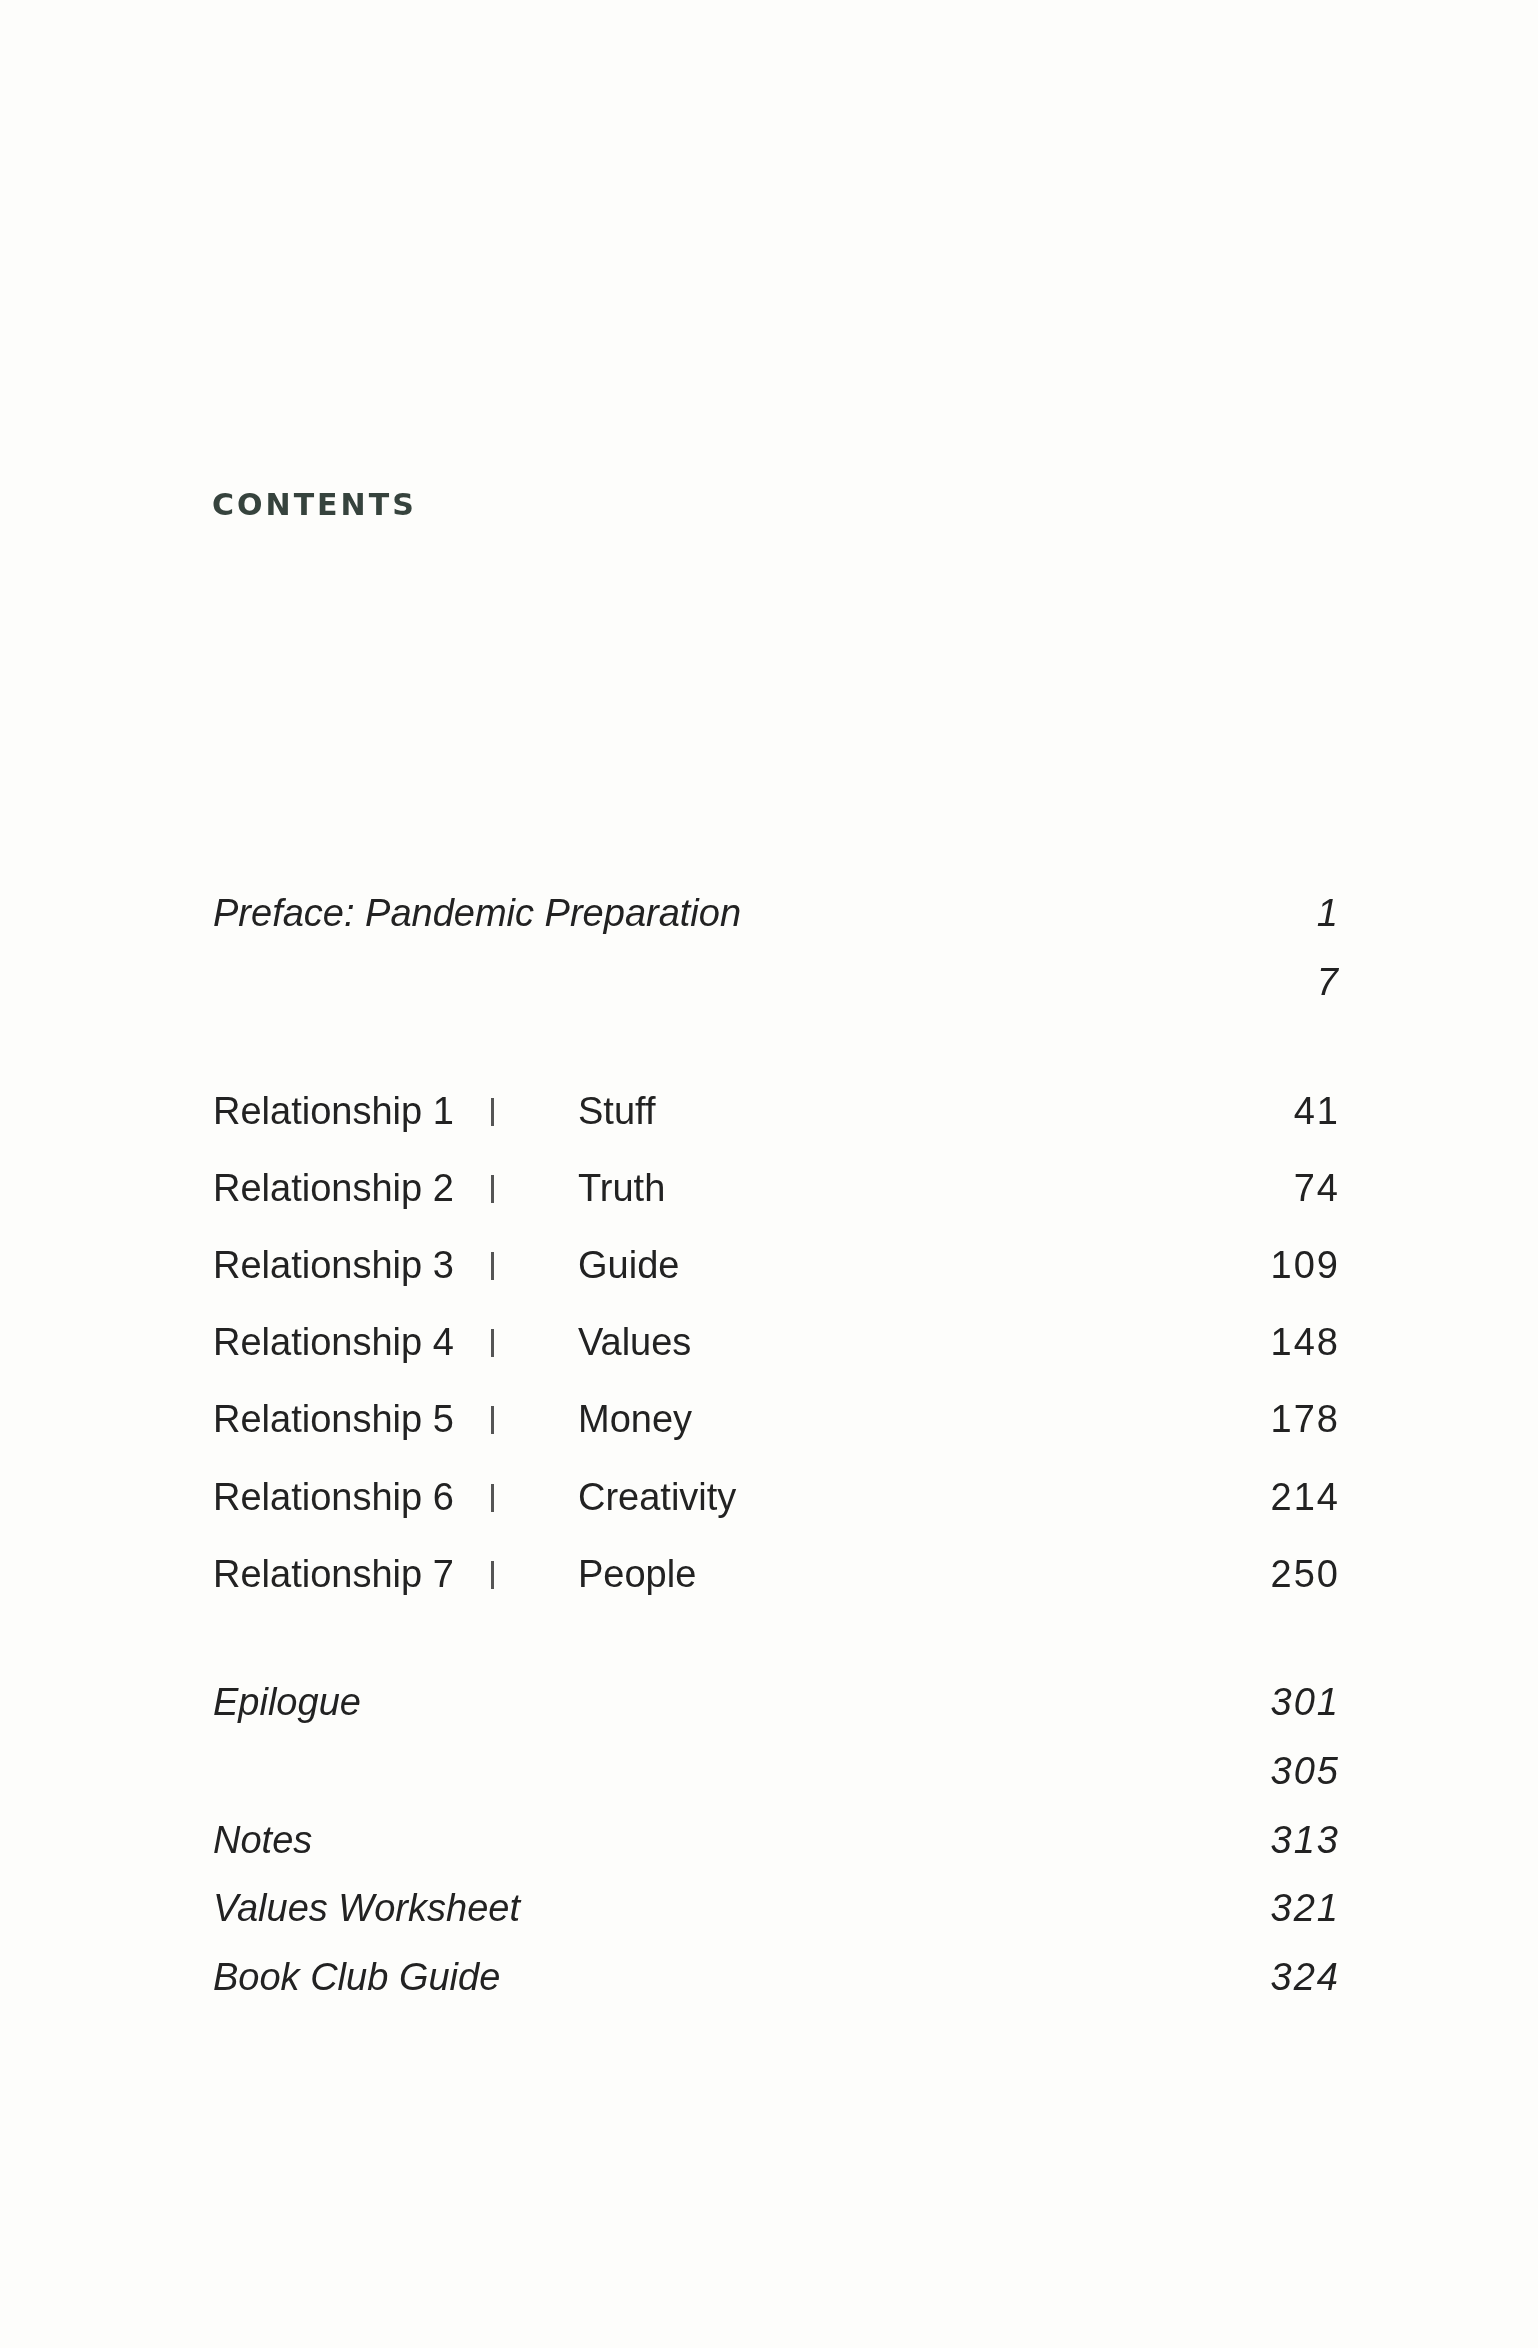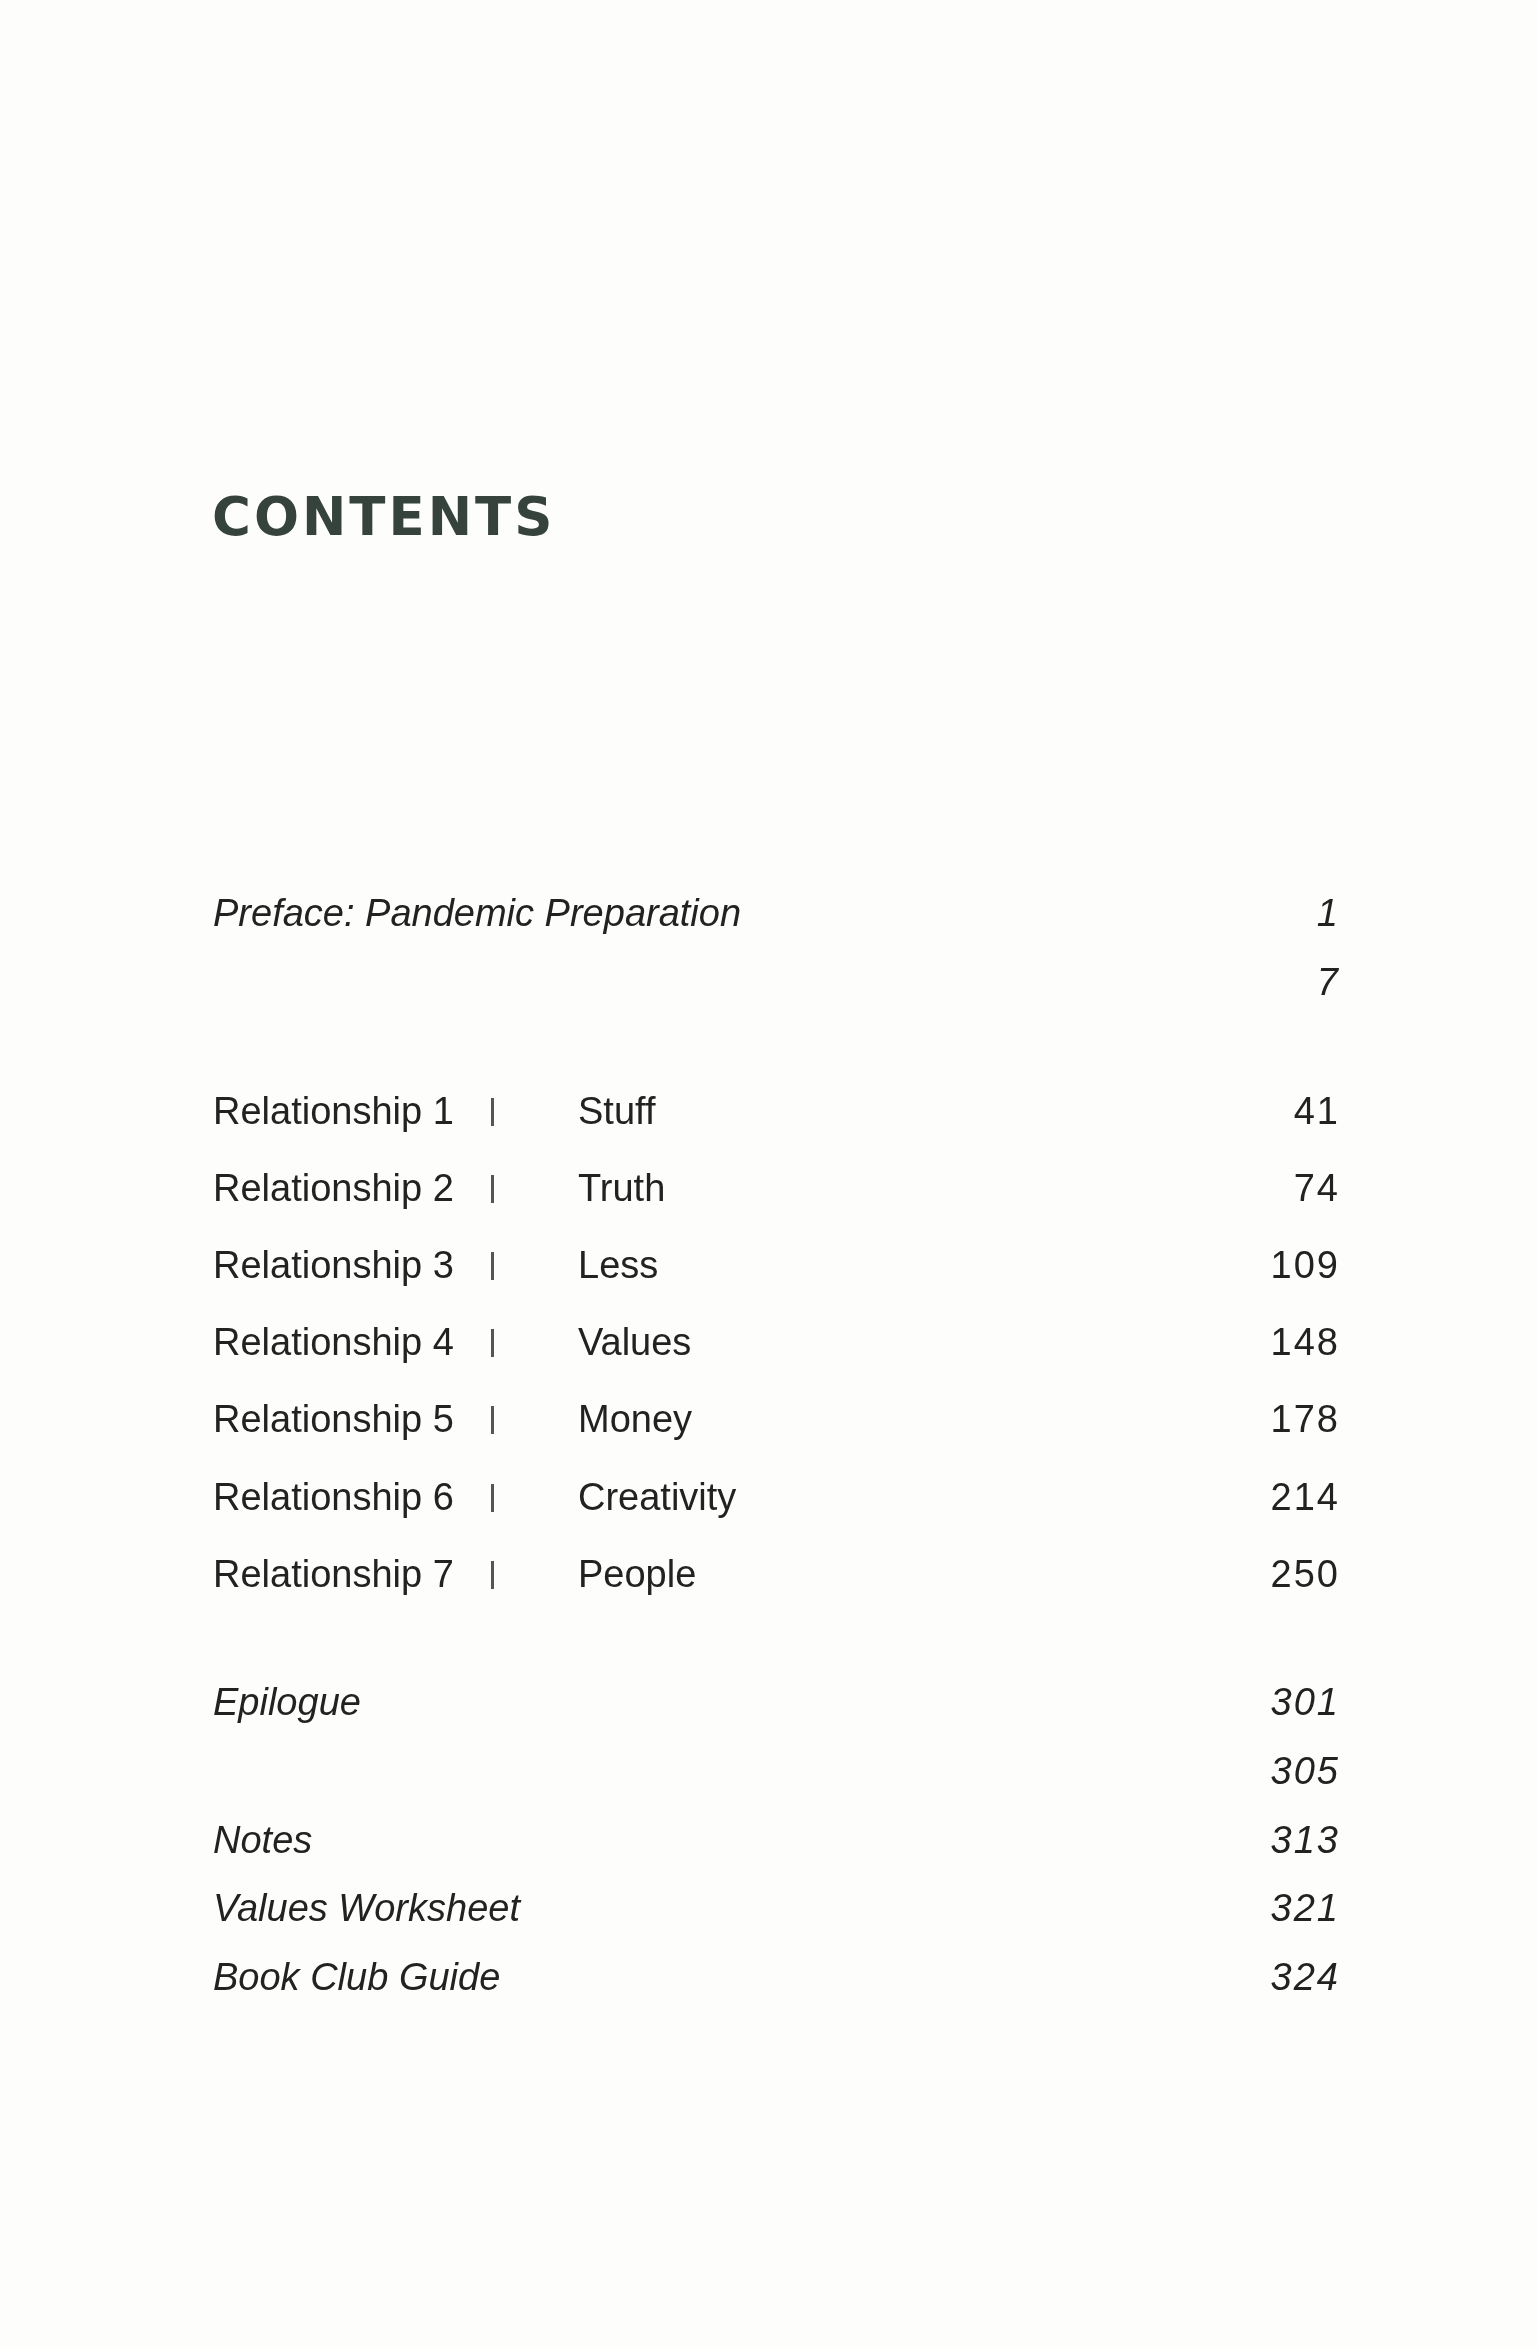--- a/index.html
+++ b/index.html
@@ -9,21 +9,21 @@
     position: relative;
     overflow: hidden;
     font-family: "Liberation Sans", sans-serif;
     color: #222222;
   }
   .page-title {
     position: absolute;
     left: 212px; top: 490px;
     font-family: "DejaVu Sans", sans-serif;
     font-weight: bold;
-    font-size: 53px;
+    font-size: 30px;
     letter-spacing: 3px;
     color: #36433d;
     line-height: 1;
   }
   .row {
     position: absolute;
     left: 213px; width: 1127px;
     height: 50px;
     font-size: 38px;
     line-height: 50px;
@@ -60,21 +60,21 @@
 </div>
 <div class="row" style="top:1163px">
   <span class="label">Relationship 2</span>
   <span class="sep"></span>
   <span class="subject">Truth</span>
   <span class="page">74</span>
 </div>
 <div class="row" style="top:1240px">
   <span class="label">Relationship 3</span>
   <span class="sep"></span>
-  <span class="subject">Less</span>
+  <span class="subject">Guide</span>
   <span class="page">109</span>
 </div>
 <div class="row" style="top:1317px">
   <span class="label">Relationship 4</span>
   <span class="sep"></span>
   <span class="subject">Values</span>
   <span class="page">148</span>
 </div>
 <div class="row" style="top:1394px">
   <span class="label">Relationship 5</span>

